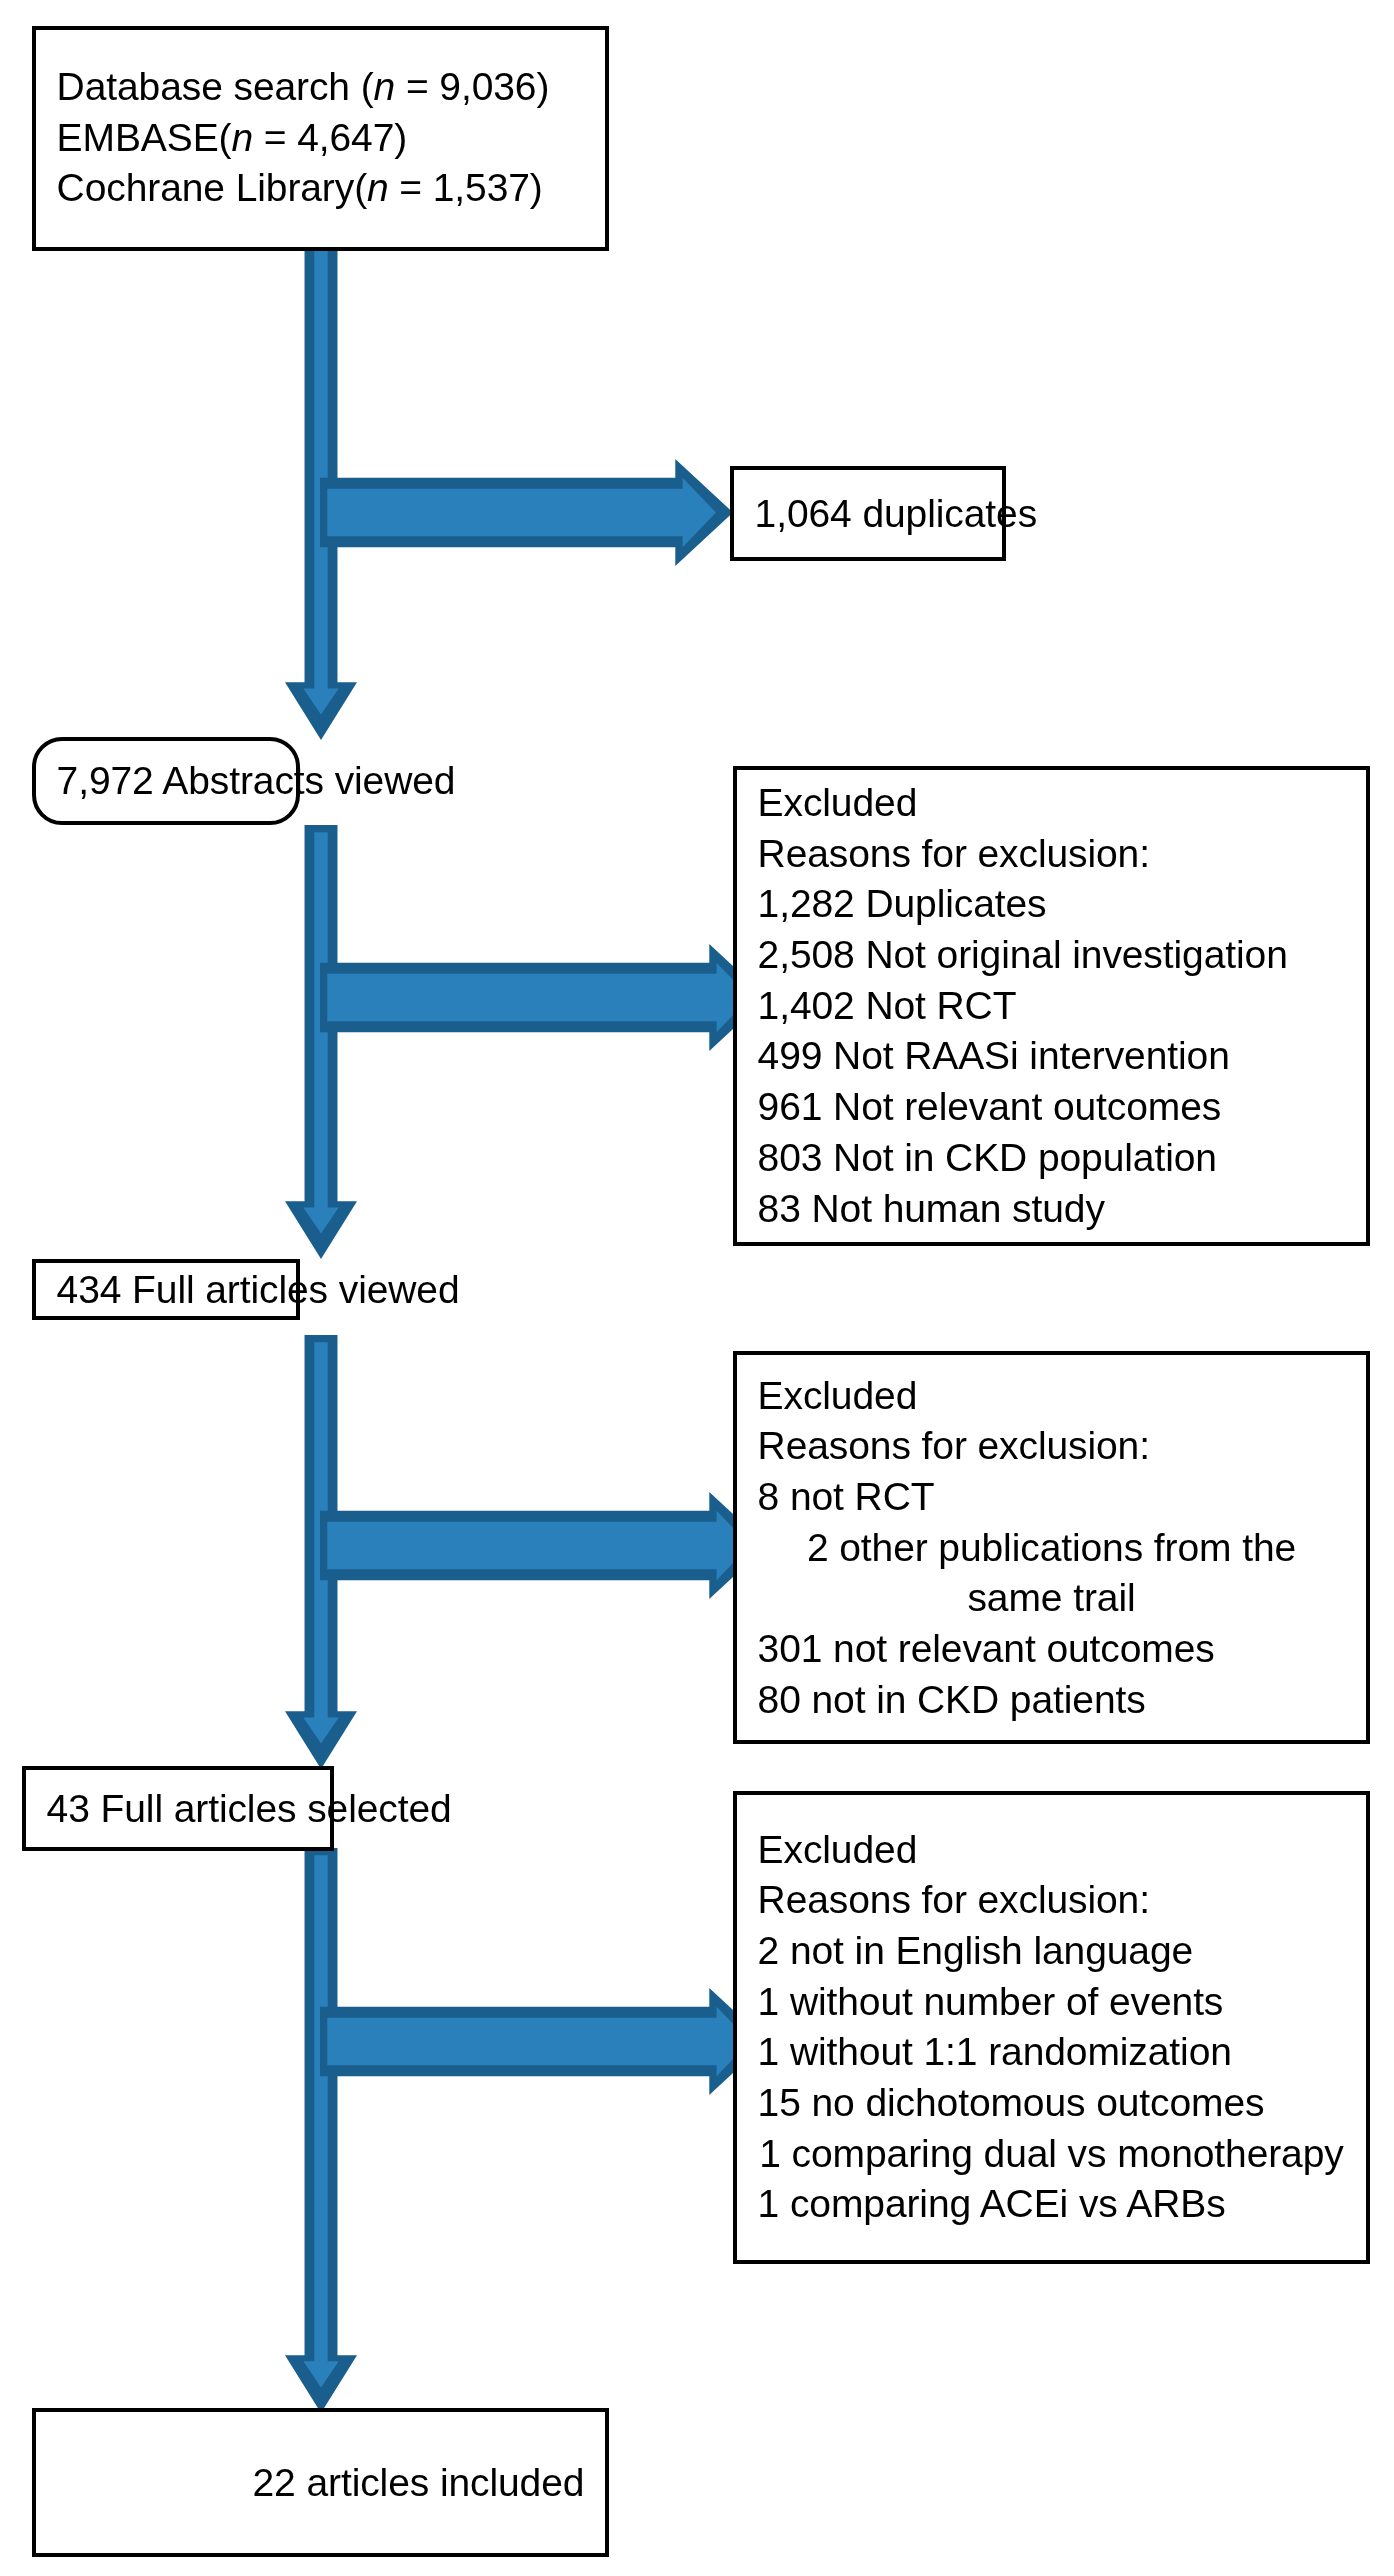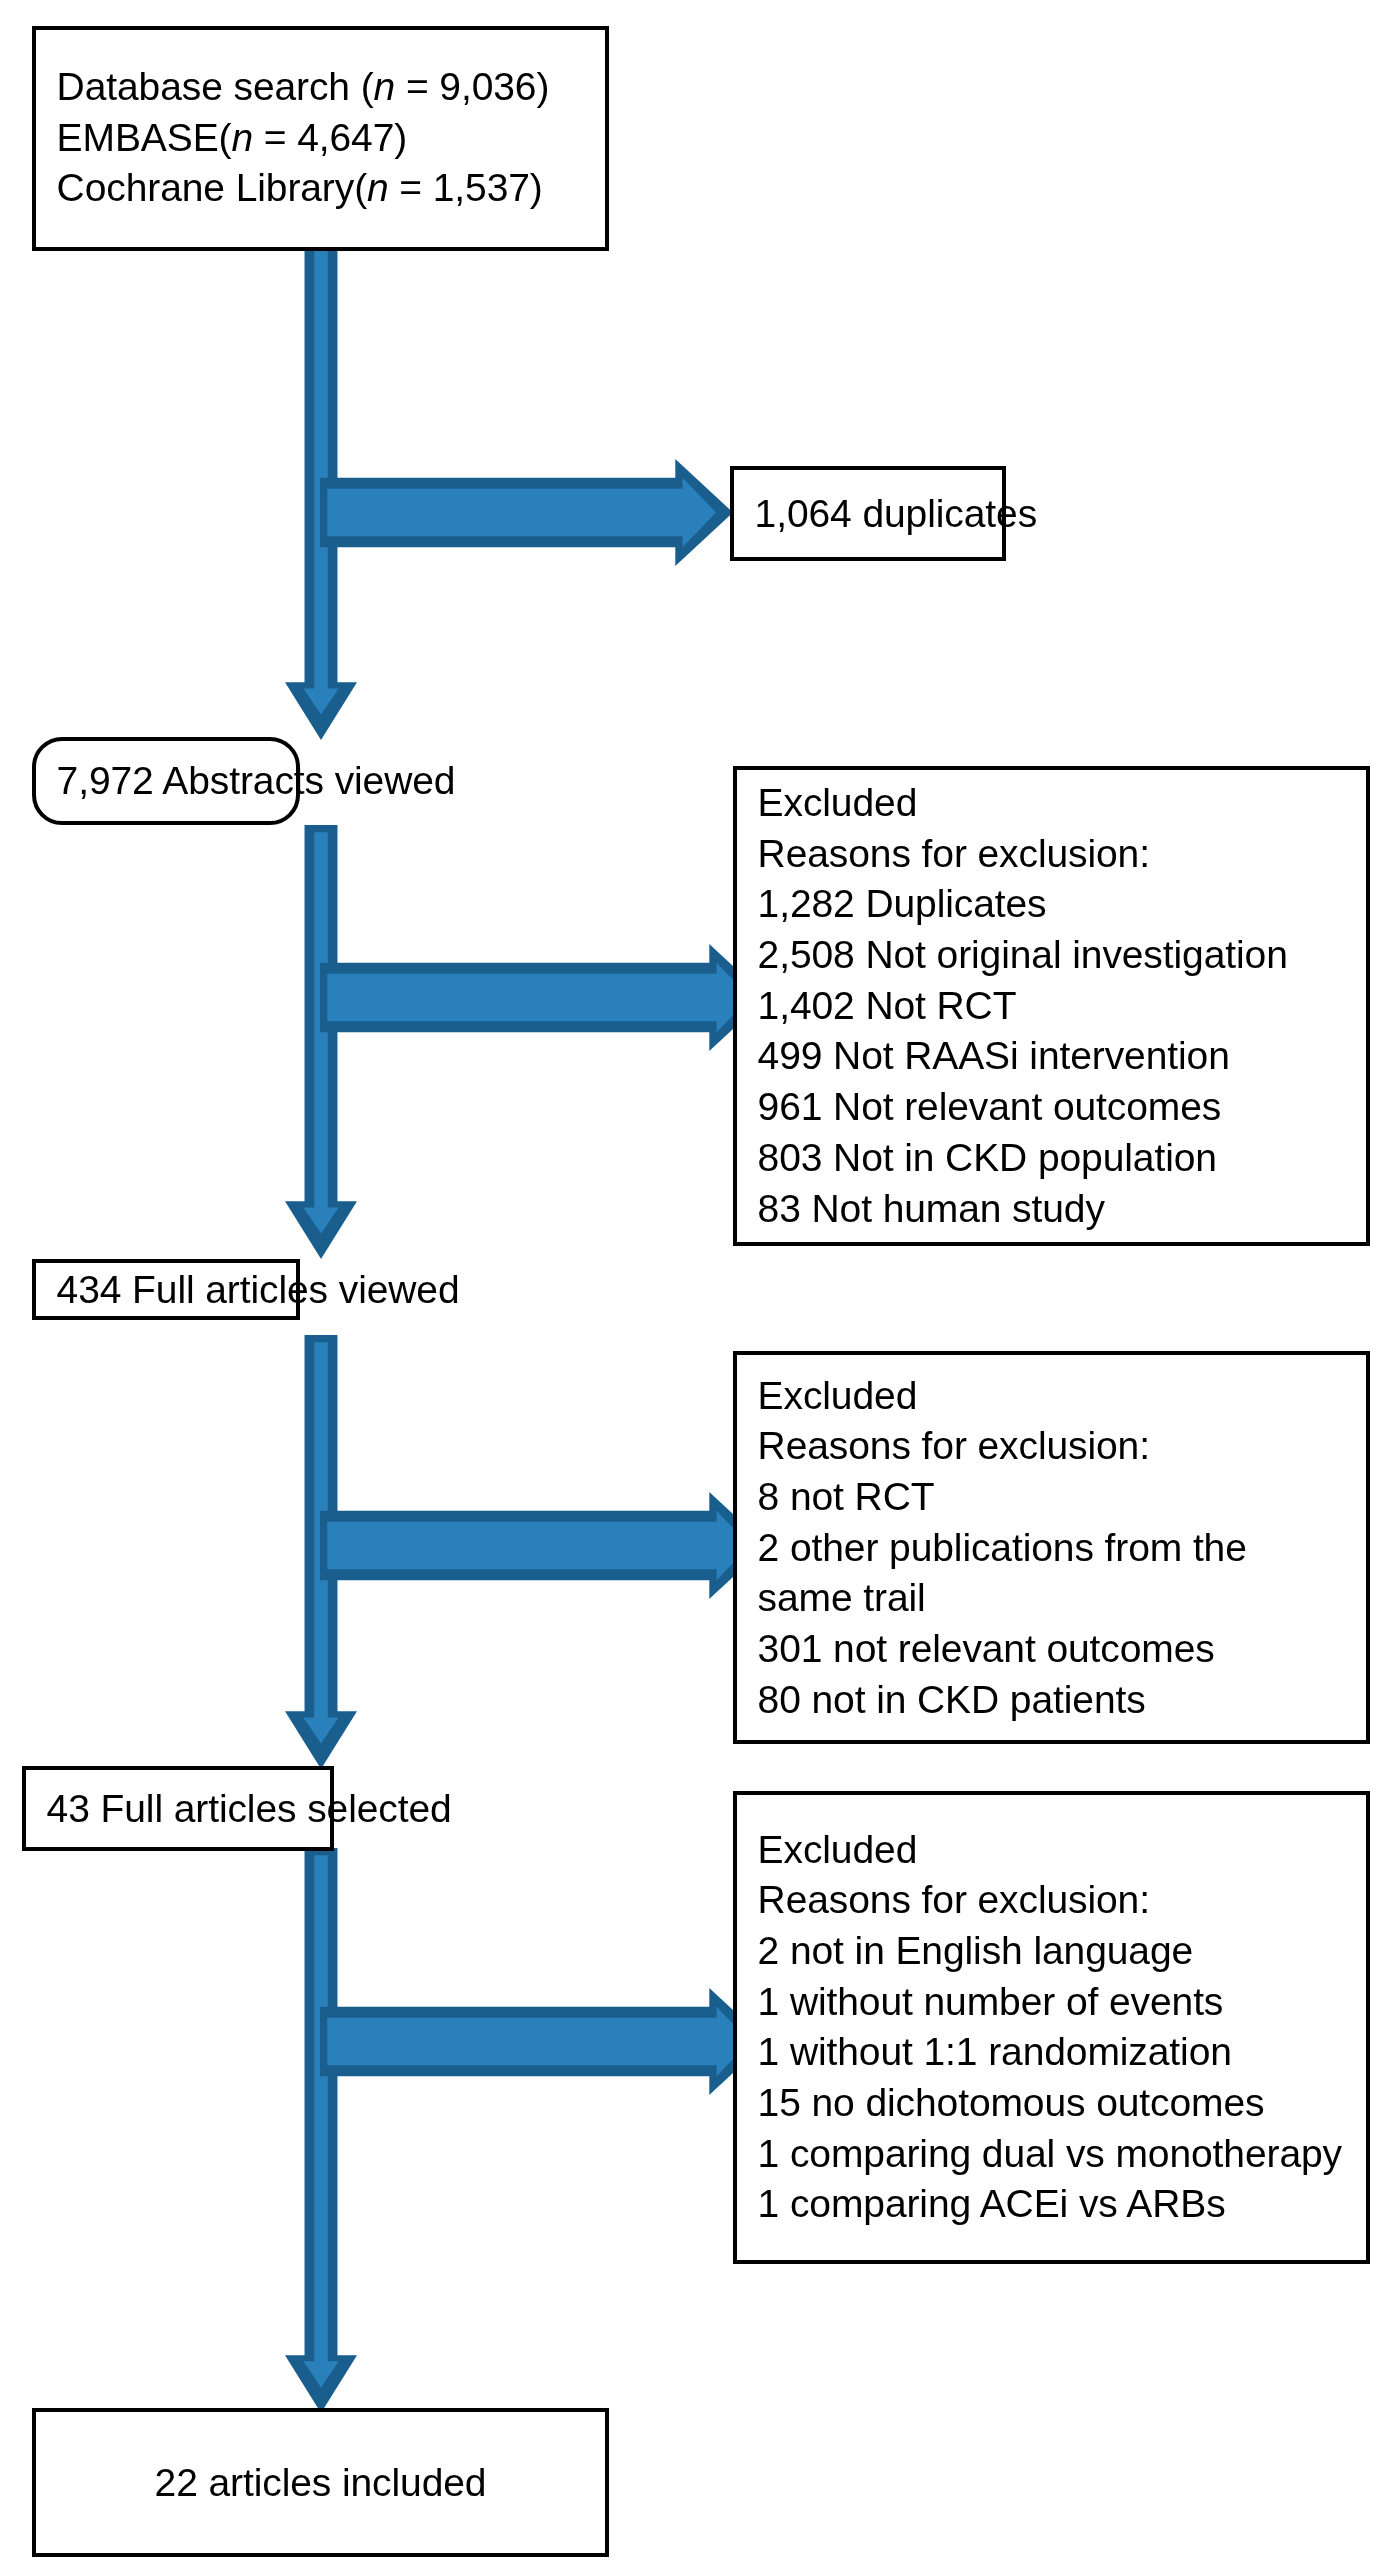--- a/index.html
+++ b/index.html
@@ -35,24 +35,25 @@
     padding: 0 20.6px;
   }
   .line {
     display: block;
     font-size: 39px;
     line-height: 1.30;
     white-space: nowrap;
     letter-spacing: -0.1px;
   }
   .line.center {
-    text-align: center;
+    text-align: right;
   }
   .wrapline {
     white-space: normal;
+    text-align: center;
   }
   .ital {
     font-style: italic;
   }
   
   .arrow-v {
     position: absolute;
     z-index: 2;
   }
   .arrow-h {

